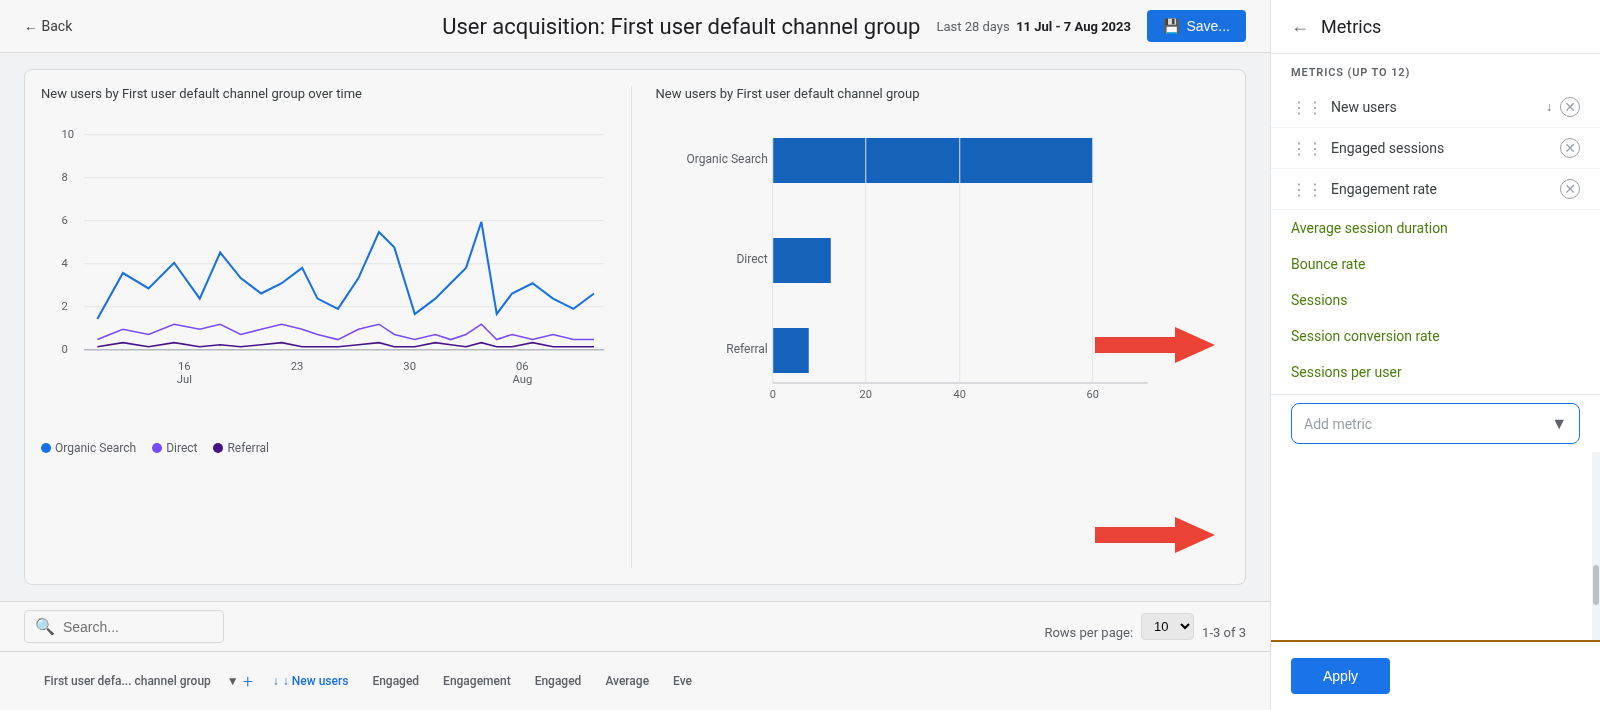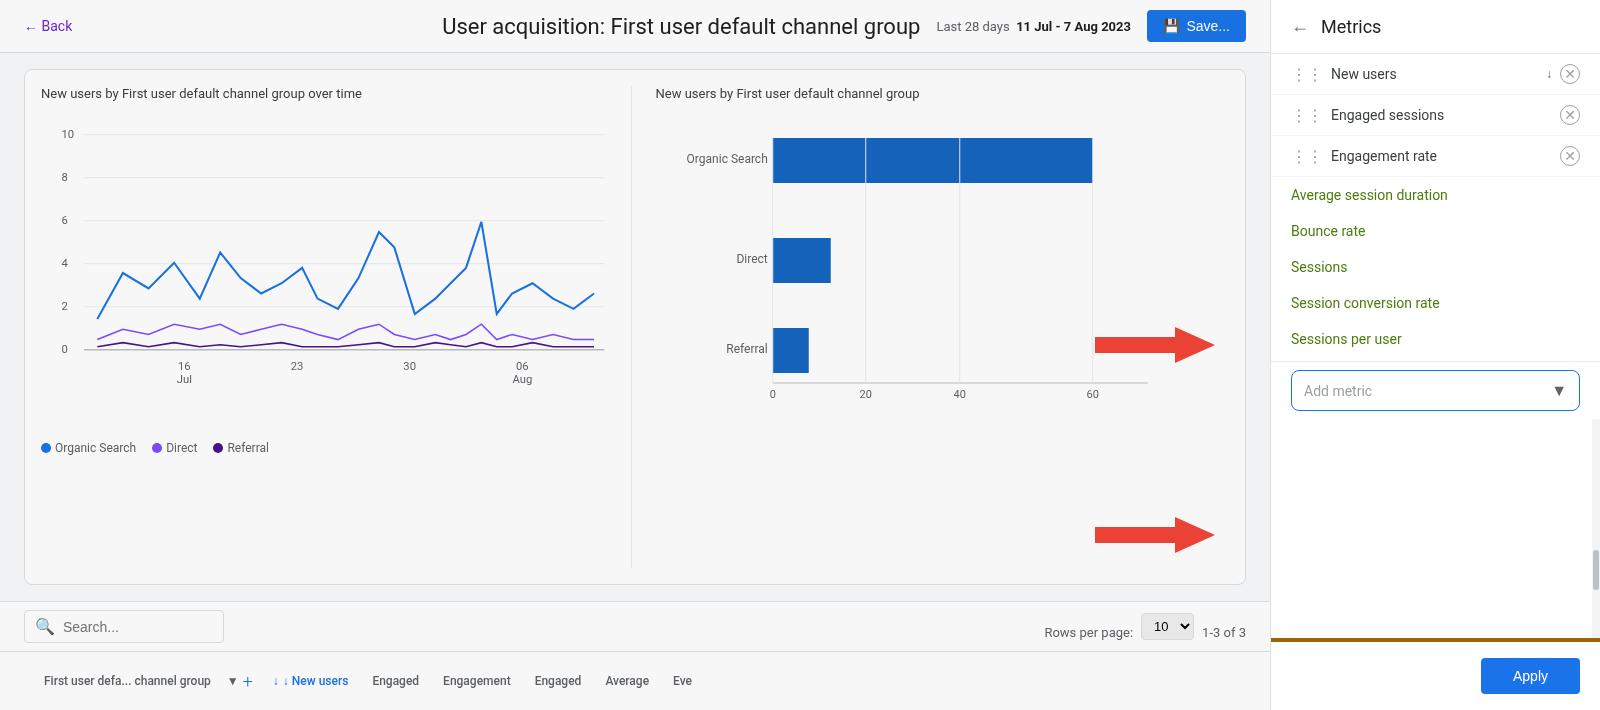--- a/index.html
+++ b/index.html
@@ -31,21 +31,21 @@
       display: flex;
       align-items: center;
       gap: 16px;
       border-bottom: 1px solid #e0e0e0;
     }
 
     .back-btn {
       display: flex;
       align-items: center;
       gap: 4px;
-      color: #6d28d9;
+      color: #404040;
       font-size: 14px;
       cursor: pointer;
     }
 
     .page-title {
       font-size: 22px;
       font-weight: 400;
       color: #202124;
       flex: 1;
       text-align: right;
@@ -323,22 +323,22 @@
 
     .dropdown-arrow {
       color: #5f6368;
       font-size: 16px;
     }
 
     .sidebar-footer {
       margin-top: auto;
       padding: 16px 20px;
       display: flex;
-      justify-content: flex-end;
-      border-top: 4px solid #a16207;
+      justify-content: flex-start;
+      border-top: 2px solid #a16207;
     }
 
     .apply-btn {
       background: #1a73e8;
       color: #fff;
       border: none;
       border-radius: 4px;
       padding: 10px 32px;
       font-size: 14px;
       font-weight: 500;
@@ -529,20 +529,21 @@
   </svg>
 </div>
 
 <div class="sidebar">
 
   <div class="sidebar-header">
     <button style="background:none;border:none;cursor:pointer;font-size:18px;color:#5f6368;">←</button>
     <span class="sidebar-title">Metrics</span>
   </div>
 
+  <div class="metrics-label">METRICS (UP TO 12)</div>
 
   <div class="metric-item">
     <span class="drag-icon">⋮⋮</span>
     <span class="metric-name">New users</span>
     <span class="metric-sort">↓</span>
     <span class="metric-remove">✕</span>
   </div>
 
   <div class="metric-item">
     <span class="drag-icon">⋮⋮</span>

